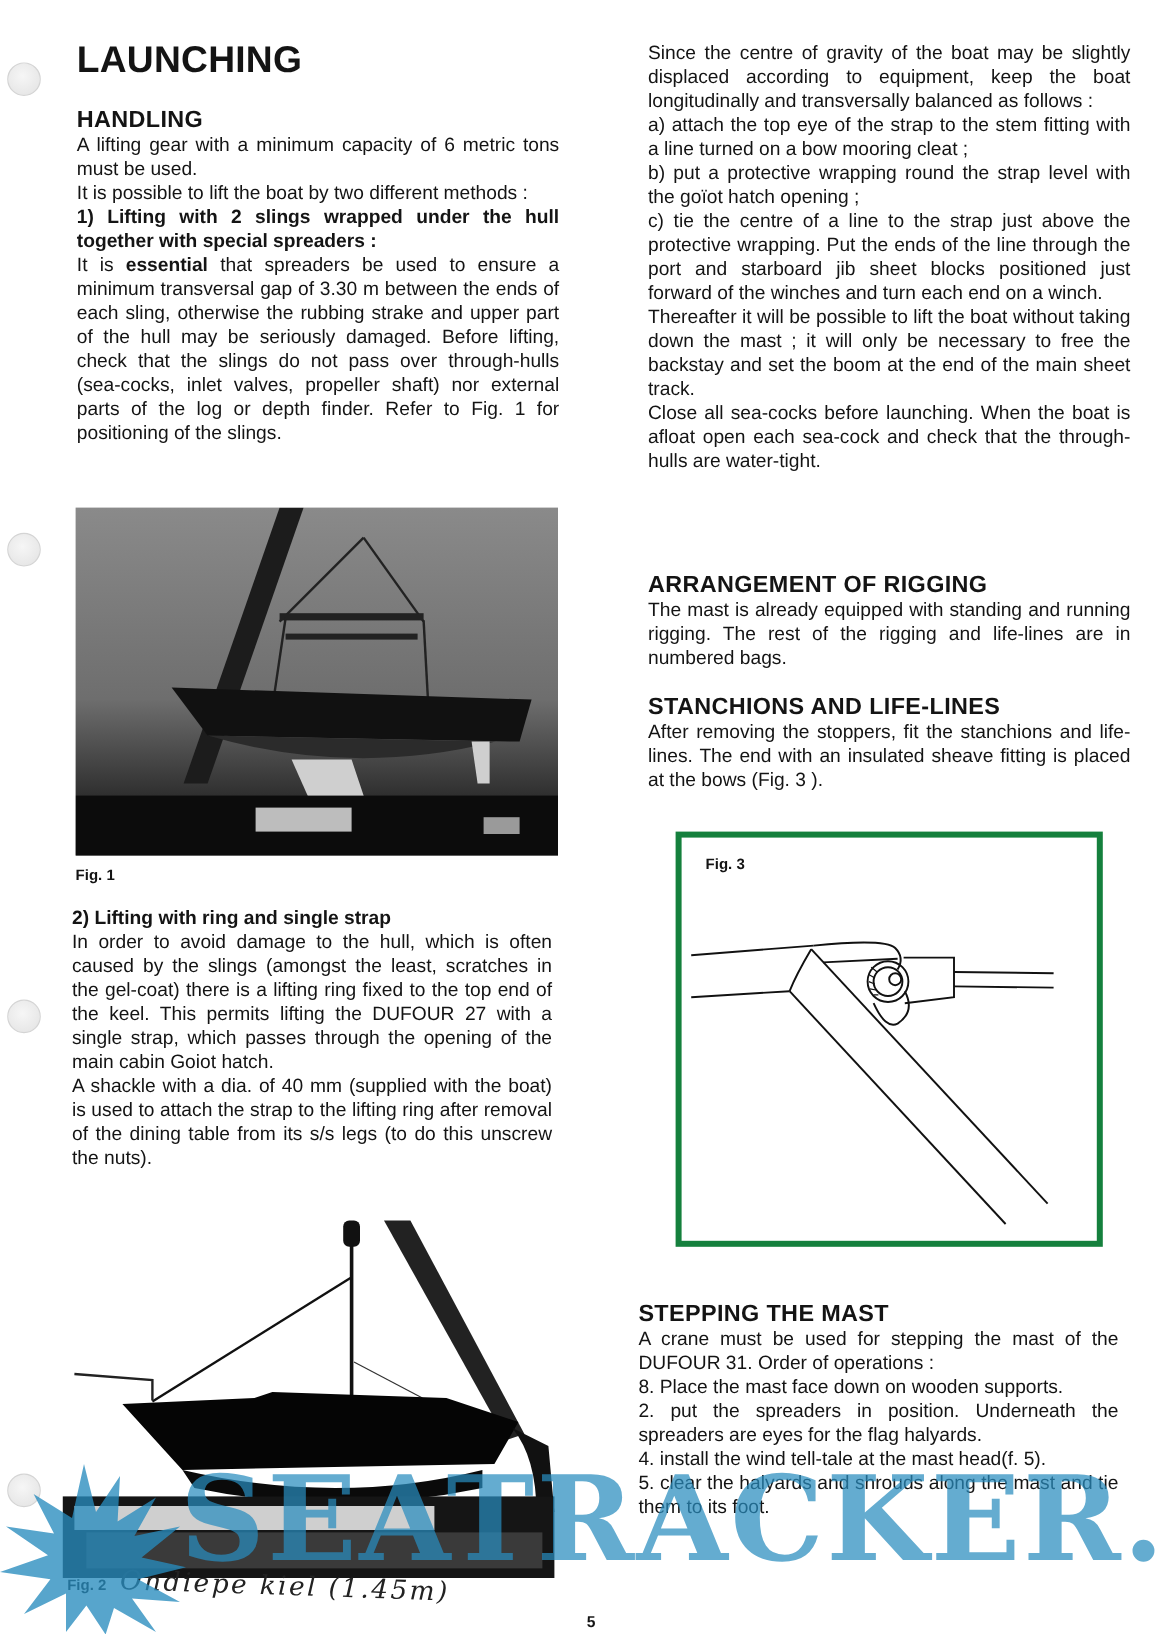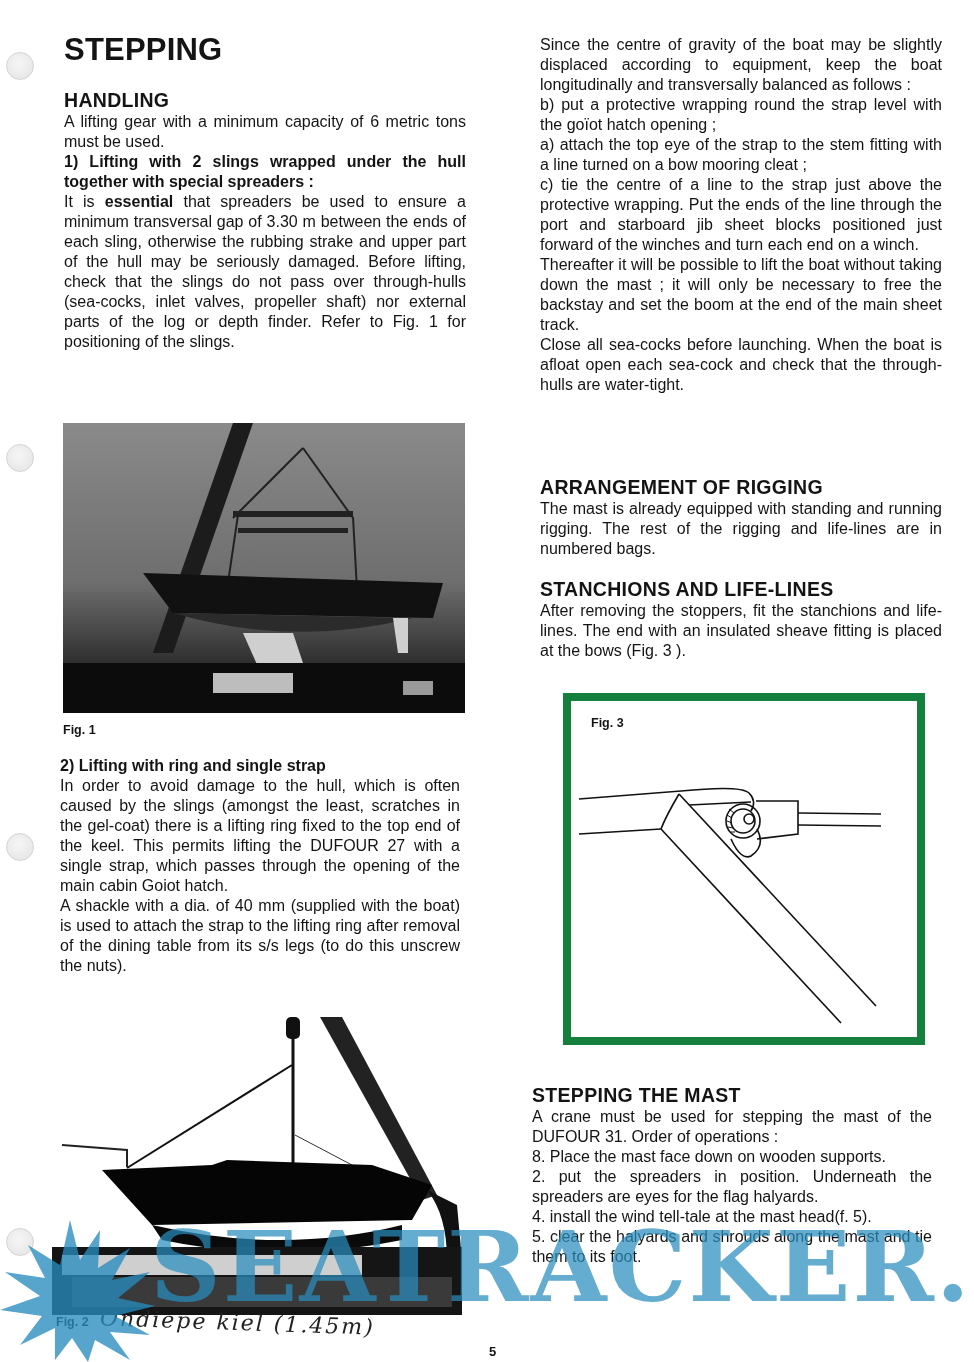--- a/index.html
+++ b/index.html
@@ -12,40 +12,41 @@
     background: radial-gradient(circle at 45% 40%, #f6f6f6, #e2e2e2); border: 1px solid #d4d4d4; }
   .col { position: absolute; }
   .left { left: 64px; width: 402px; }
   .right { left: 540px; width: 402px; }
   h1 { margin: 0; font-size: 31px; font-weight: bold; letter-spacing: 0.2px; }
   h2 { margin: 0; font-size: 19.5px; font-weight: bold; letter-spacing: 0.3px; }
   p { margin: 0; font-size: 16px; line-height: 20px; text-align: justify; }
   .b { font-weight: bold; }
   .figcap { font-size: 12.5px; font-weight: bold; }
   .photo { position: absolute; background: #5a5a5a; overflow: hidden; }
-  .fig3 { position: absolute; left: 563px; top: 693px; width: 346px; height: 336px; border: 8px solid #15803d; background: #fff; }
+  .fig3 { position: absolute; left: 563px; top: 693px; width: 346px; height: 336px; border: 5px solid #15803d; background: #fff; }
   .pagenum { position: absolute; left: 489px; top: 1344px; font-size: 13px; font-weight: bold; }
   .handwriting { position: absolute; left: 100px; top: 1310px; font-family: "DejaVu Serif", serif; font-style: italic; font-size: 22px; color: #222; transform: rotate(2deg); letter-spacing: 2px; }
   .watermark { position: absolute; left: 0; top: 1210px; width: 974px; height: 152px; pointer-events: none; }
   .wm-text { position: absolute; left: 150px; top: 1218px; font-family: "DejaVu Serif", serif; font-weight: bold; font-size: 98px; letter-spacing: 2px; color: rgba(40,140,190,0.72); line-height: 1; }
 </style>
 </head>
 <body>
 
 <div class="punch" style="top:52px"></div>
 <div class="punch" style="top:444px"></div>
 <div class="punch" style="top:833px"></div>
 <div class="punch" style="top:1228px"></div>
 
 <div class="col left" style="top:32px">
-  <h1>STEPPING</h1>
+  <h1>LAUNCHING</h1>
 </div>
 <div class="col left" style="top:89px">
   <h2>HANDLING</h2>
   <p>A lifting gear with a minimum capacity of 6 metric tons must be used.</p>
+  <p>It is possible to lift the boat by two different methods :</p>
   <p class="b">1) Lifting with 2 slings wrapped under the hull together with special spreaders :</p>
   <p><span>It is </span><span class="b">essential</span><span> that spreaders be used to ensure a minimum transversal gap of 3.30 m between the ends of each sling, otherwise the rubbing strake and upper part of the hull may be seriously damaged. Before lifting, check that the slings do not pass over through-hulls (sea-cocks, inlet valves, propeller shaft) nor external parts of the log or depth finder. Refer to Fig. 1 for positioning of the slings.</span></p>
 </div>
 
 <div class="photo" style="left:63px; top:423px; width:402px; height:290px; background: linear-gradient(180deg,#8a8a8a 0%,#6e6e6e 55%,#2a2a2a 85%,#0e0e0e 100%);">
   <svg width="402" height="290" viewBox="0 0 402 290">
     <polygon points="170,0 190,0 110,230 90,230" fill="#1c1c1c"></polygon>
     <line x1="240" y1="25" x2="170" y2="95" stroke="#222" stroke-width="2"></line>
     <line x1="240" y1="25" x2="290" y2="95" stroke="#222" stroke-width="2"></line>
     <rect x="170" y="88" width="120" height="6" fill="#222"></rect>
@@ -87,22 +88,22 @@
     <rect x="20" y="262" width="380" height="30" fill="#3a3a3a"></rect>
   </svg>
 </div>
 <div class="col" style="left:56px; top:1312px; width:60px">
   <span class="figcap">Fig. 2</span>
 </div>
 <div class="handwriting">Ondiepe kiel (1.45m)</div>
 
 <div class="col right" style="top:35px">
   <p>Since the centre of gravity of the boat may be slightly displaced according to equipment, keep the boat longitudinally and transversally balanced as follows :</p>
+  <p>a) attach the top eye of the strap to the stem fitting with a line turned on a bow mooring cleat ;</p>
   <p>b) put a protective wrapping round the strap level with the goïot hatch opening ;</p>
-  <p>a) attach the top eye of the strap to the stem fitting with a line turned on a bow mooring cleat ;</p>
   <p>c) tie the centre of a line to the strap just above the protective wrapping. Put the ends of the line through the port and starboard jib sheet blocks positioned just forward of the winches and turn each end on a winch.</p>
   <p>Thereafter it will be possible to lift the boat without taking down the mast ; it will only be necessary to free the backstay and set the boom at the end of the main sheet track.</p>
   <p>Close all sea-cocks before launching. When the boat is afloat open each sea-cock and check that the through-hulls are water-tight.</p>
 </div>
 
 <div class="col right" style="top:476px">
   <h2>ARRANGEMENT OF RIGGING</h2>
   <p>The mast is already equipped with standing and running rigging. The rest of the rigging and life-lines are in numbered bags.</p>
 </div>
 

